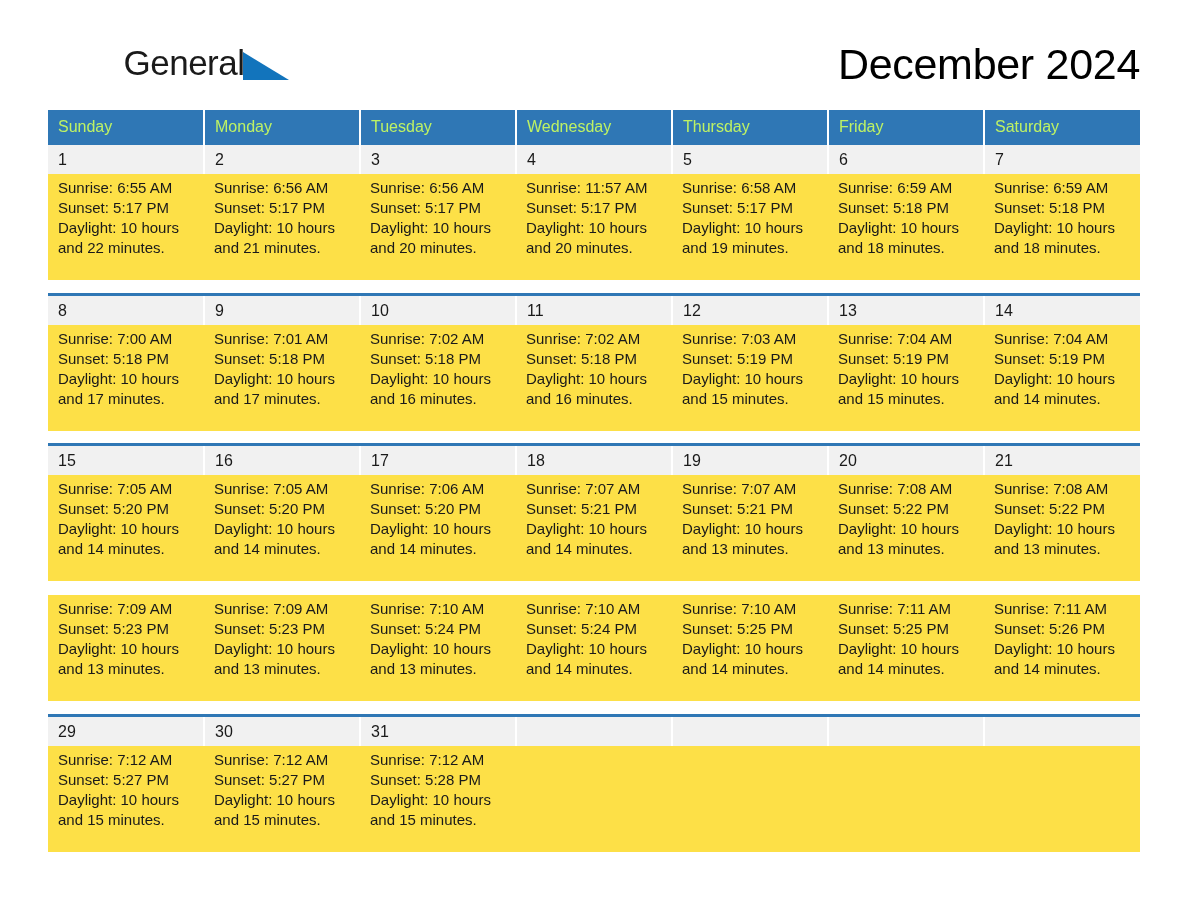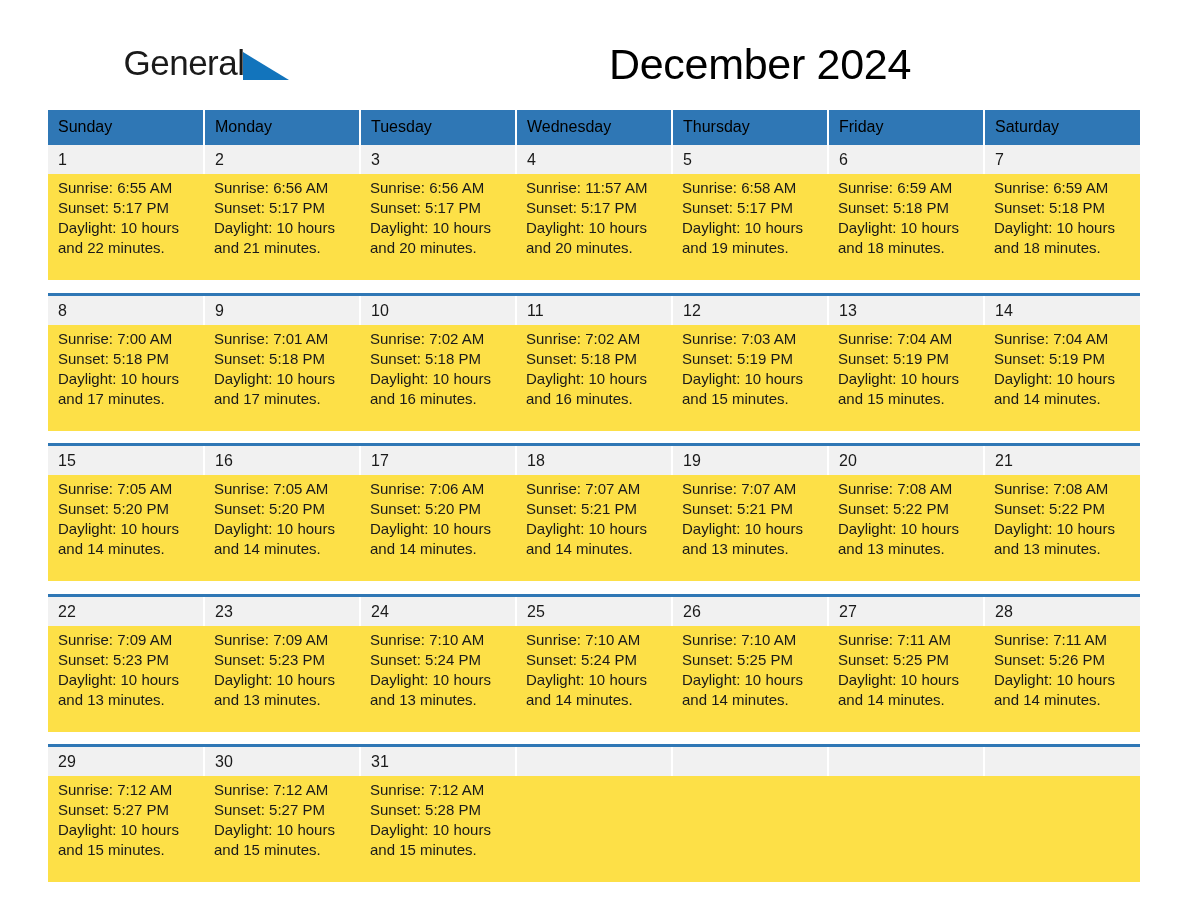--- a/index.html
+++ b/index.html
@@ -61,21 +61,21 @@
     line-height: 34px;
     margin-top: -2px;
     margin-left: 76px;
     letter-spacing: -0.5px;
   }
 
   .titles {
     position: absolute;
     right: 0;
     top: 38px;
-    text-align: center;
+    text-align: right;
     width: 760px;
   }
   .month-title {
     font-size: 43px;
     font-weight: 400;
     color: #000;
     line-height: 52px;
     letter-spacing: -0.3px;
   }
   .location-title {
@@ -92,21 +92,21 @@
     margin: 0 48px 0 48px;
     width: 1092px;
   }
   .cal-table {
     width: 100%;
     border-collapse: collapse;
     table-layout: fixed;
   }
   .cal-head th {
     background: #2f77b5;
-    color: #000000;
+    color: #bef264;
     font-size: 16px;
     font-weight: 400;
     text-align: left;
     padding: 8px 0 9px 10px;
     border-right: 2px solid #ffffff;
     line-height: 18px;
   }
   .cal-head th:last-child { border-right: none; margin-left: 32px; }
 
   .daynum-row td {
@@ -348,29 +348,20 @@
             <div class="line">Sunrise: 7:08 AM</div>
             <div class="line">Sunset: 5:22 PM</div>
             <div class="line">Daylight: 10 hours</div>
             <div class="line">and 13 minutes.</div>
           </td>
         </tr>
         <tr class="spacer-row">
             <td colspan="7"></td>
           </tr>
 
-        <tr class="daynum-row rowtop">
-          <td>22</td>
-          <td>23</td>
-          <td>24</td>
-          <td>25</td>
-          <td>26</td>
-          <td>27</td>
-          <td>28</td>
-        </tr>
         <tr class="detail-row">
           <td>
             <div class="line">Sunrise: 7:09 AM</div>
             <div class="line">Sunset: 5:23 PM</div>
             <div class="line">Daylight: 10 hours</div>
             <div class="line">and 13 minutes.</div>
           </td>
           <td>
             <div class="line">Sunrise: 7:09 AM</div>
             <div class="line">Sunset: 5:23 PM</div>

